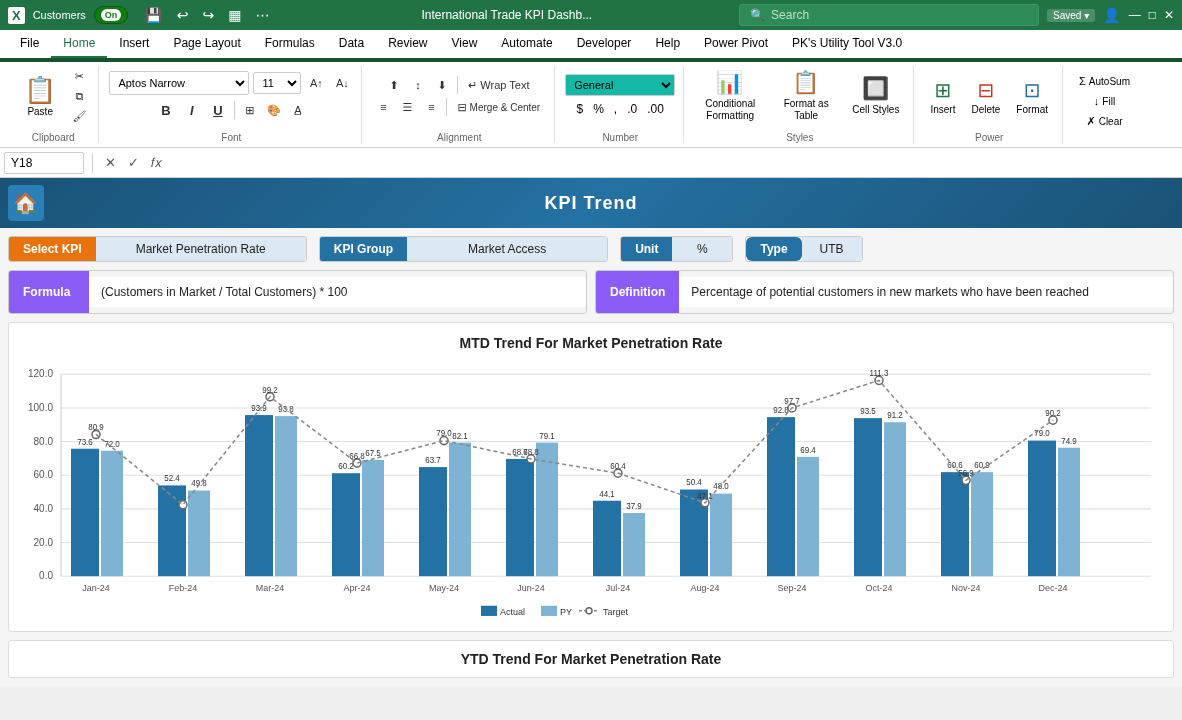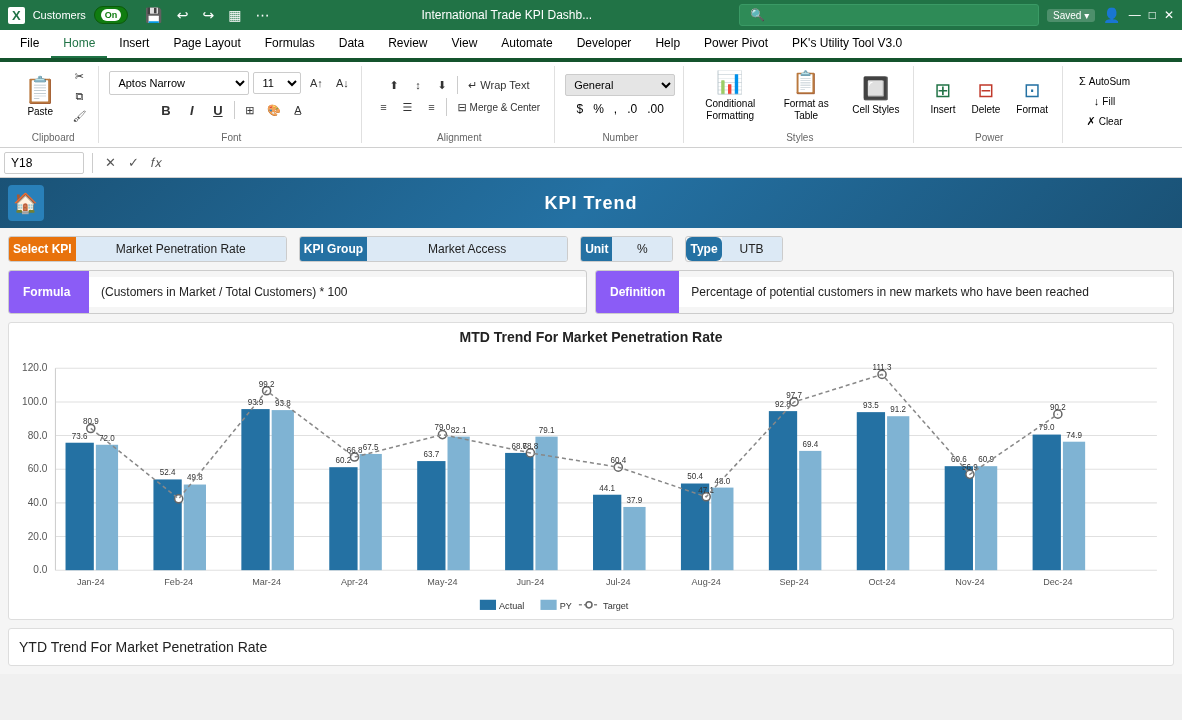--- a/index.html
+++ b/index.html
@@ -42,21 +42,21 @@
     .format-btn.b { font-weight: 900; }
     .format-btn.i { font-style: italic; }
     .format-btn.u { text-decoration: underline; }
 
     .align-btn { display: flex; align-items: center; justify-content: center; width: 22px; height: 18px; border-radius: 2px; cursor: pointer; font-size: 11px; color: #333; }
 
     .wrap-text-btn { display: flex; align-items: center; gap: 3px; padding: 2px 6px; border-radius: 2px; cursor: pointer; font-size: 11px; color: #333; }
 
     .merge-btn { display: flex; align-items: center; gap: 3px; padding: 2px 6px; border-radius: 2px; cursor: pointer; font-size: 11px; color: #333; }
 
-    .number-format { border: 1px solid #ccc; border-radius: 2px; font-size: 11px; padding: 1px 4px; height: 22px; background: #e5e5e5; cursor: pointer; width: 110px; }
+    .number-format { border: 1px solid #ccc; border-radius: 2px; font-size: 11px; padding: 1px 4px; height: 22px; background: #14b8a6; cursor: pointer; width: 110px; }
 
     .currency-btn { font-size: 12px; padding: 2px 4px; cursor: pointer; border-radius: 2px; }
 
     .styles-btn { display: flex; flex-direction: column; align-items: center; gap: 2px; cursor: pointer; padding: 4px 6px; border-radius: 3px; }
 
     .cells-btn { display: flex; flex-direction: column; align-items: center; gap: 2px; cursor: pointer; padding: 4px 6px; border-radius: 3px; min-width: 36px; }
 
     .autosum-btn { display: flex; align-items: center; gap: 3px; padding: 2px 6px; cursor: pointer; font-size: 11px; }
 
     
@@ -69,43 +69,43 @@
 
     
     .dashboard { background: #f5f5f5; flex: 1; overflow: hidden; }
     .kpi-header { background: linear-gradient(135deg, #1a5276, #2471a3, #1a5276); height: 50px; display: flex; align-items: center; justify-content: center; position: relative; }
     .kpi-header-home { position: absolute; left: 8px; width: 36px; height: 36px; background: #2980b9; border-radius: 4px; display: flex; align-items: center; justify-content: center; color: white; font-size: 20px; }
     .kpi-header-title { color: white; font-size: 18px; font-weight: bold; letter-spacing: 1px; }
 
     
     .controls-row { display: flex; align-items: center; gap: 0; padding: 8px 8px; background: #f5f5f5; }
     .control-group { display: flex; align-items: center; border: 1px solid #ccc; border-radius: 3px; overflow: hidden; }
-    .control-label { background: #e8720c; color: white; padding: 5px 4px; font-size: 12px; font-weight: bold; }
+    .control-label { background: #e8720c; color: white; padding: 5px 14px; font-size: 12px; font-weight: bold; }
     .control-label.blue { background: #2471a3; }
     .control-label.unit { background: #2471a3; }
     .control-label.type { background: #2471a3; border-radius: 6px; }
     .control-value { background: #dce9f5; padding: 5px 40px; font-size: 12px; color: #222; min-width: 200px; text-align: center; }
     .control-value.short { min-width: 60px; padding: 5px 15px; }
     .control-gap { width: 12px; }
 
     
     .info-row { display: flex; gap: 8px; padding: 0 8px 8px 8px; background: #f5f5f5; }
     .info-box { display: flex; align-items: center; border: 1px solid #ccc; border-radius: 3px; overflow: hidden; flex: 1; }
     .info-label { background: #8b5cf6; color: white; padding: 14px 14px; font-size: 12px; font-weight: bold; min-width: 80px; }
     .info-value { padding: 8px 12px; font-size: 12px; color: #222; flex: 1; background: white; }
 
     
-    .chart-container { background: white; margin: 0 8px 8px 8px; border: 1px solid #ddd; border-radius: 3px; padding: 6px; }
+    .chart-container { background: white; margin: 0 8px 8px 8px; border: 1px solid #ddd; border-radius: 3px; padding: 12px; }
     .chart-title { text-align: center; font-size: 14px; font-weight: bold; color: #222; margin-bottom: 8px; }
     .chart-area { position: relative; height: 260px; }
     .chart-svg { width: 100%; height: 100%; }
 
     
     .ytd-container { background: white; margin: 0 8px 8px 8px; border: 1px solid #ddd; border-radius: 3px; padding: 10px; }
-    .ytd-title { text-align: left; font-size: 14px; font-weight: normal; color: #222; }
+    .ytd-title { text-align: center; font-size: 14px; font-weight: bold; color: #222; }
 
     .two-rows { display: flex; flex-direction: column; gap: 2px; }
   </style>
 </head>
 <body>
 
 <div class="title-bar">
   <span class="title-bar-icon">X</span>
   <span class="autosave-label">Customers</span>
   <div class="autosave-toggle">
@@ -118,20 +118,21 @@
     <span class="title-bar-btn">↪</span>
     <span class="title-bar-btn">▦</span>
     <span class="title-bar-btn">⋯</span>
   </div>
   <div class="title-bar-center">
     <span>International Trade KPI Dashb...</span>
   </div>
   <div class="title-bar-right">
     <div class="search-box">
       <span>🔍</span>
+      <input type="text" placeholder="Search" style="">
     </div>
     <span class="saved-badge">
       <span>Saved</span> ▾
     </span>
     <span style="color:white;font-size:14px;">👤</span>
     <span style="color:white;font-size:12px;">—</span>
     <span style="color:white;font-size:12px;">□</span>
     <span style="color:white;font-size:12px;">✕</span>
   </div>
 </div>

